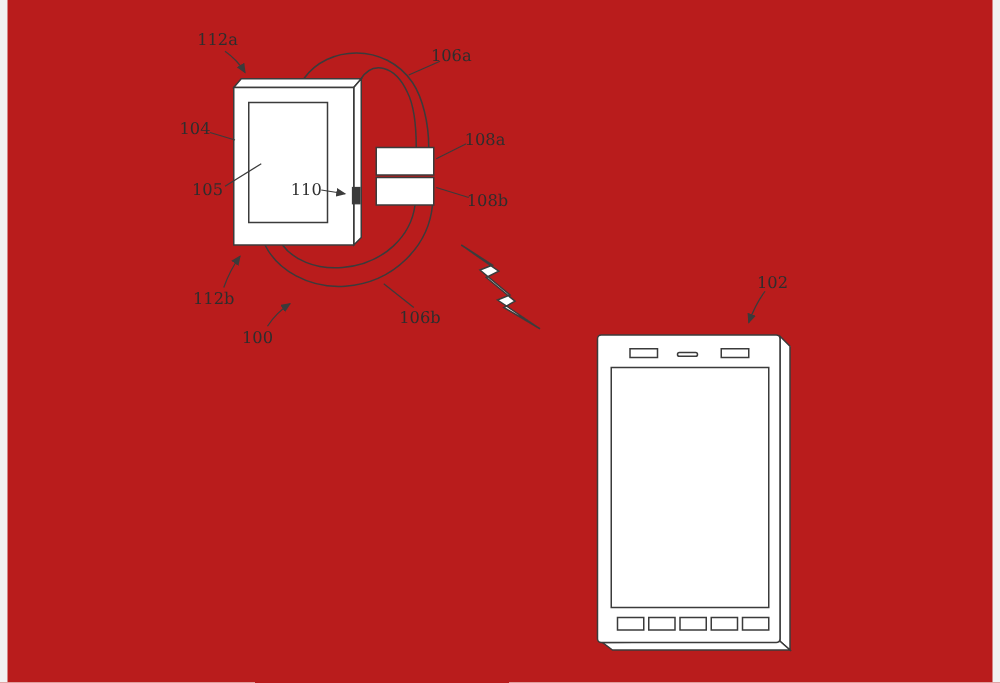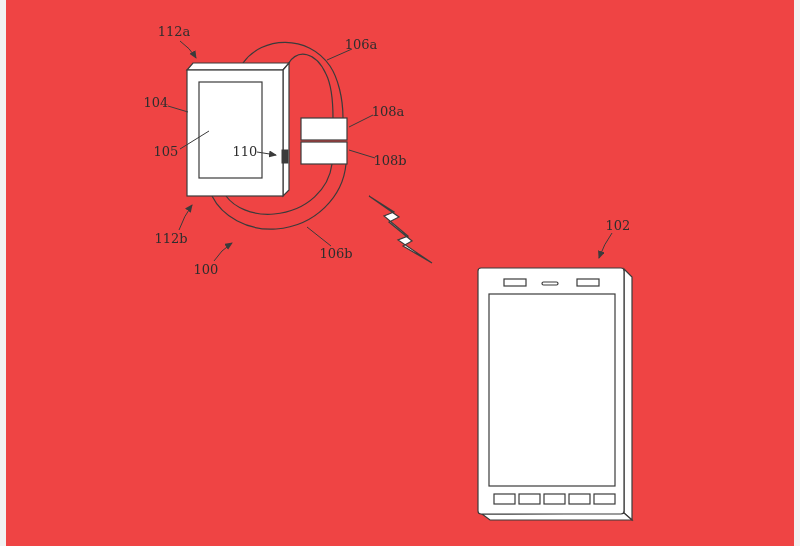--- a/index.html
+++ b/index.html
@@ -5,21 +5,21 @@
   html, body {
     margin: 0;
     padding: 0;
     background: #ffffff;
     font-family: "DejaVu Serif", "Liberation Serif", serif;
   }
   .canvas {
     position: relative;
     width: 800px;
     height: 546px;
-    background: #ef4444;
+    background: #b91c1c;
     overflow: hidden;
   }
   .edge-strip {
     position: absolute;
     top: 0;
     width: 6px;
     height: 546px;
     background: #f2f2f2;
   }
   .edge-strip.left { left: 0; }

